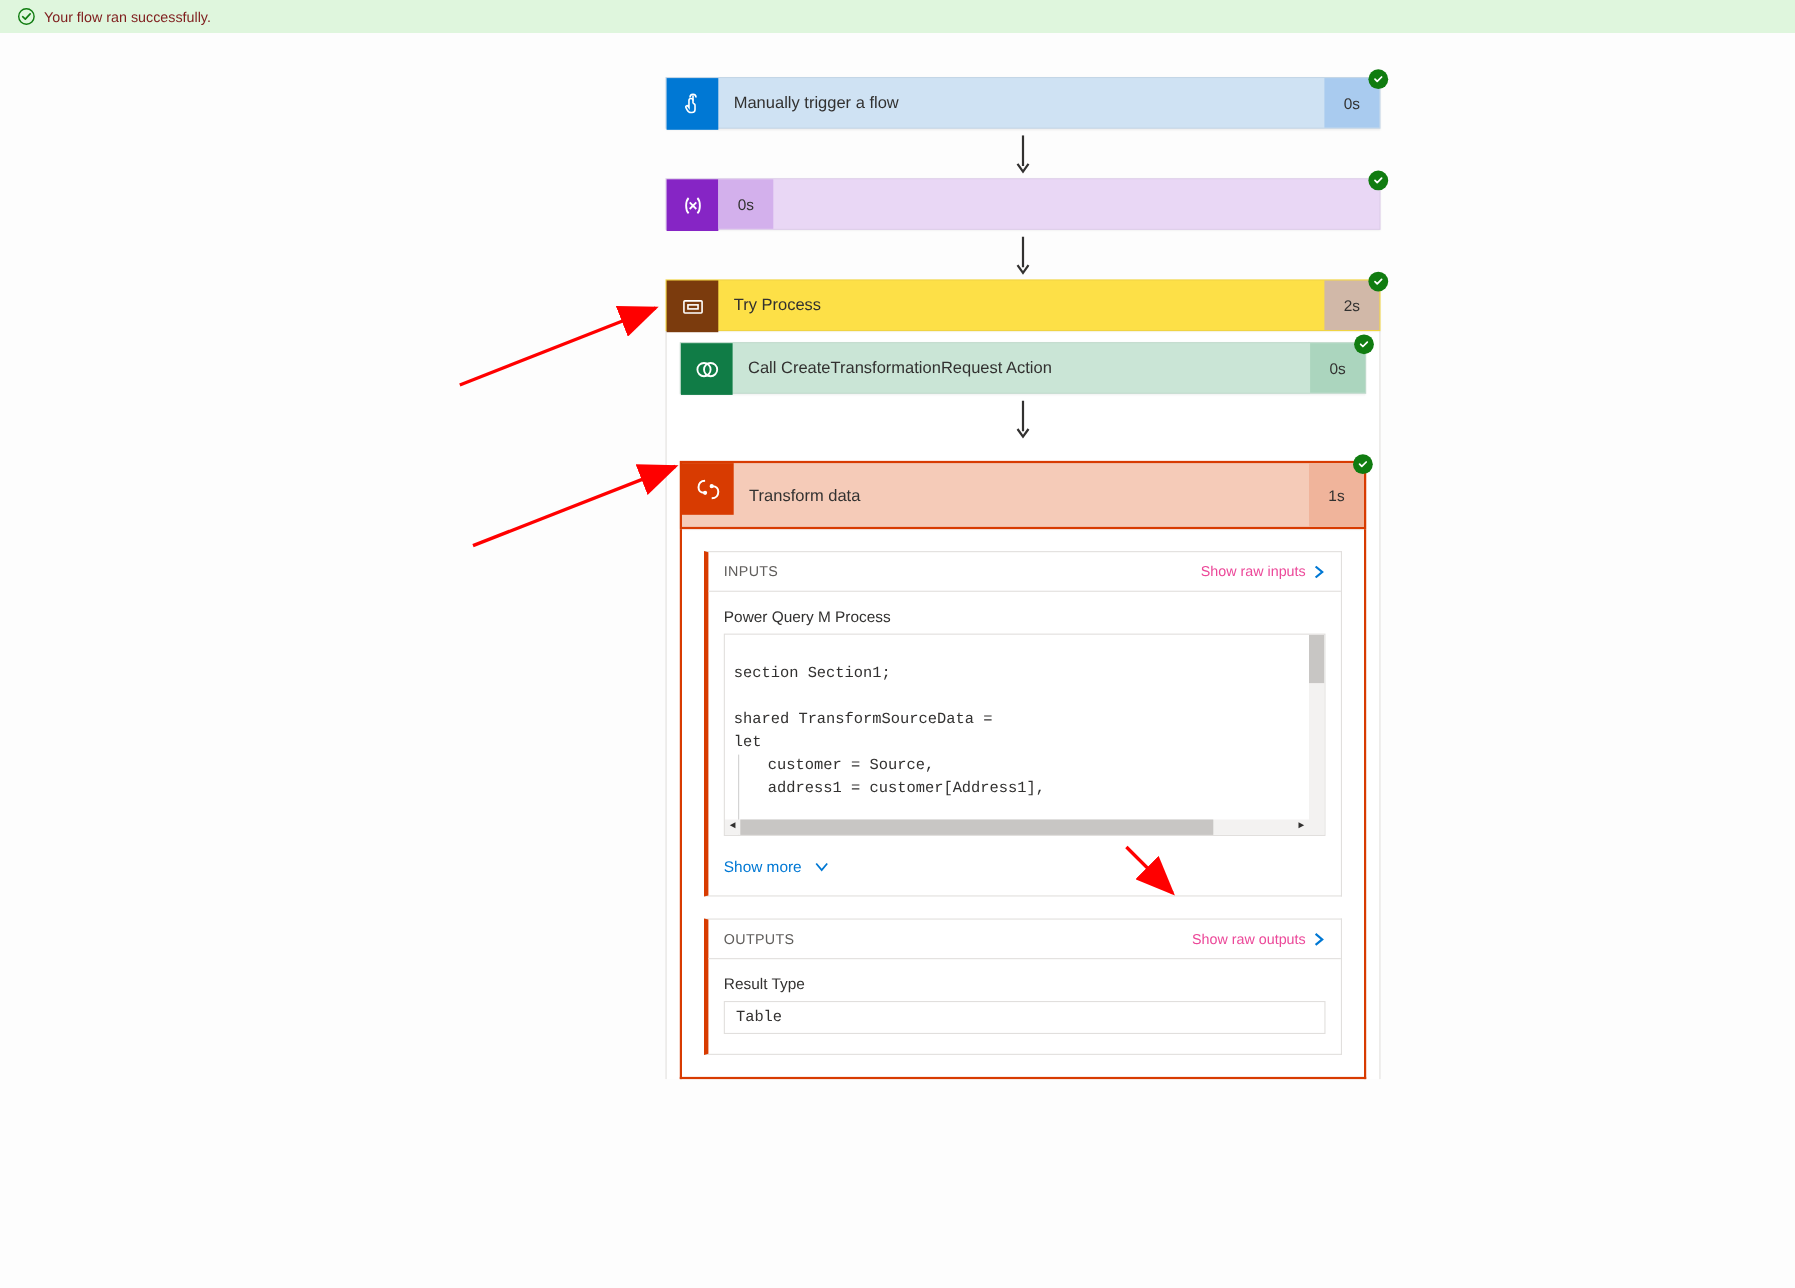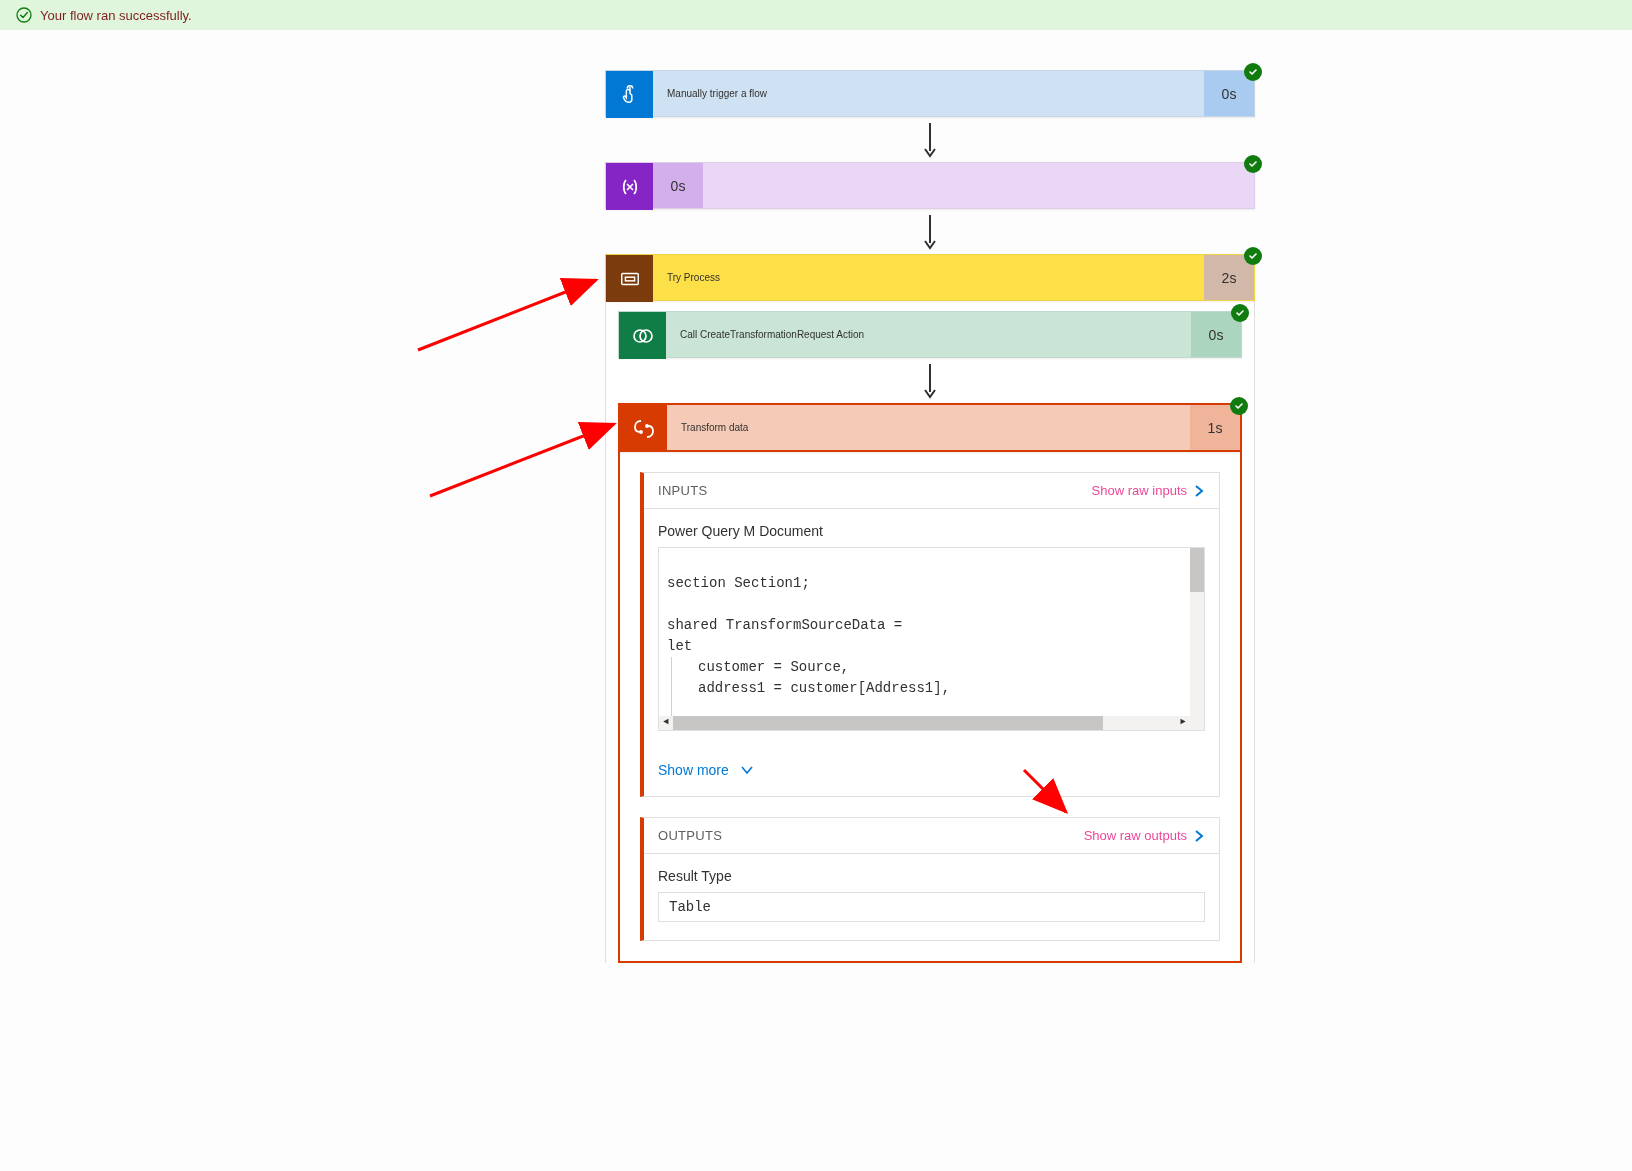--- a/index.html
+++ b/index.html
@@ -50,21 +50,21 @@
     display: flex;
     align-items: center;
     justify-content: center;
     flex-shrink: 0;
   }
   .card .title {
     flex: 1;
     display: flex;
     align-items: center;
     padding: 0 14px;
-    font-size: 10px;
+    font-size: 15px;
     color: #323130;
   }
   .card .duration {
     width: 50px;
     display: flex;
     align-items: center;
     justify-content: center;
     font-size: 14px;
     color: #323130;
   }
@@ -87,21 +87,21 @@
   .card.trigger .duration { background: #a9cbef; }
   .card.var { background: #e9d7f5; }
   .card.var .icon-box { background: #8625c5; }
   .card.var .duration { background: #d3b0ec; }
   .card.scope { background: #fde047; }
   .card.scope .icon-box { background: #7b3b0d; }
   .card.scope .duration { background: #d1b8a8; }
   .card.call { background: #cae5d6; }
   .card.call .icon-box { background: #107c46; }
   .card.call .duration { background: #abd5be; }
-  .card.transform { background: #f5cbb8; border: 2px solid #d83b01; height:49px; }
+  .card.transform { background: #f5cbb8; border: 2px solid #d83b01; height:62px;margin-top:16px; }
   .card.transform .icon-box { background: #d83b01; }
   .card.transform .duration { background: #f0b49b; }
   .connector {
     display: flex;
     justify-content: center;
     padding: 6px 0 3px 0;
   }
   .connector svg { display:block; }
   
   .scope-body {
@@ -192,21 +192,21 @@
     border-left: 1px solid #d0d0d0;
     padding-left: 26px;
     margin-left: 4px;
   }
   .showmore {
     display: inline-flex;
     align-items: center;
     gap: 12px;
     color: #0078d4;
     font-size: 14px;
-    margin-top: 31px;
+    margin-top: 20px;
     cursor: pointer;
   }
   .showmore svg { width:12px; height:12px; }
   .text-box {
     border: 1px solid #e1dfdd;
     padding: 6px 10px;
     font-family: "Consolas","Courier New",monospace;
     font-size: 14px;
   }
   
@@ -344,21 +344,21 @@
           <div class="section-head">
             <span class="label">INPUTS</span>
             <span class="show-raw">
               <span>Show raw inputs</span>
               <svg viewBox="0 0 12 12">
                   <path d="M3 1 L9 6 L3 11" stroke="#0078d4" stroke-width="2" fill="none"></path>
                 </svg>
             </span>
           </div>
           <div class="section-body">
-            <div class="field-label">Power Query M Document</div>
+            <div class="field-label">Power Query M Process</div>
             <div class="code-box">
               <div class="code-content">
 <span>section Section1;</span>
 
 <span>shared TransformSourceData =</span>
 <span>let</span>
 <div class="code-indent-line"><span>customer = Source,</span>
 <span>address1 = customer[Address1],</span>
 
     </div></div>

